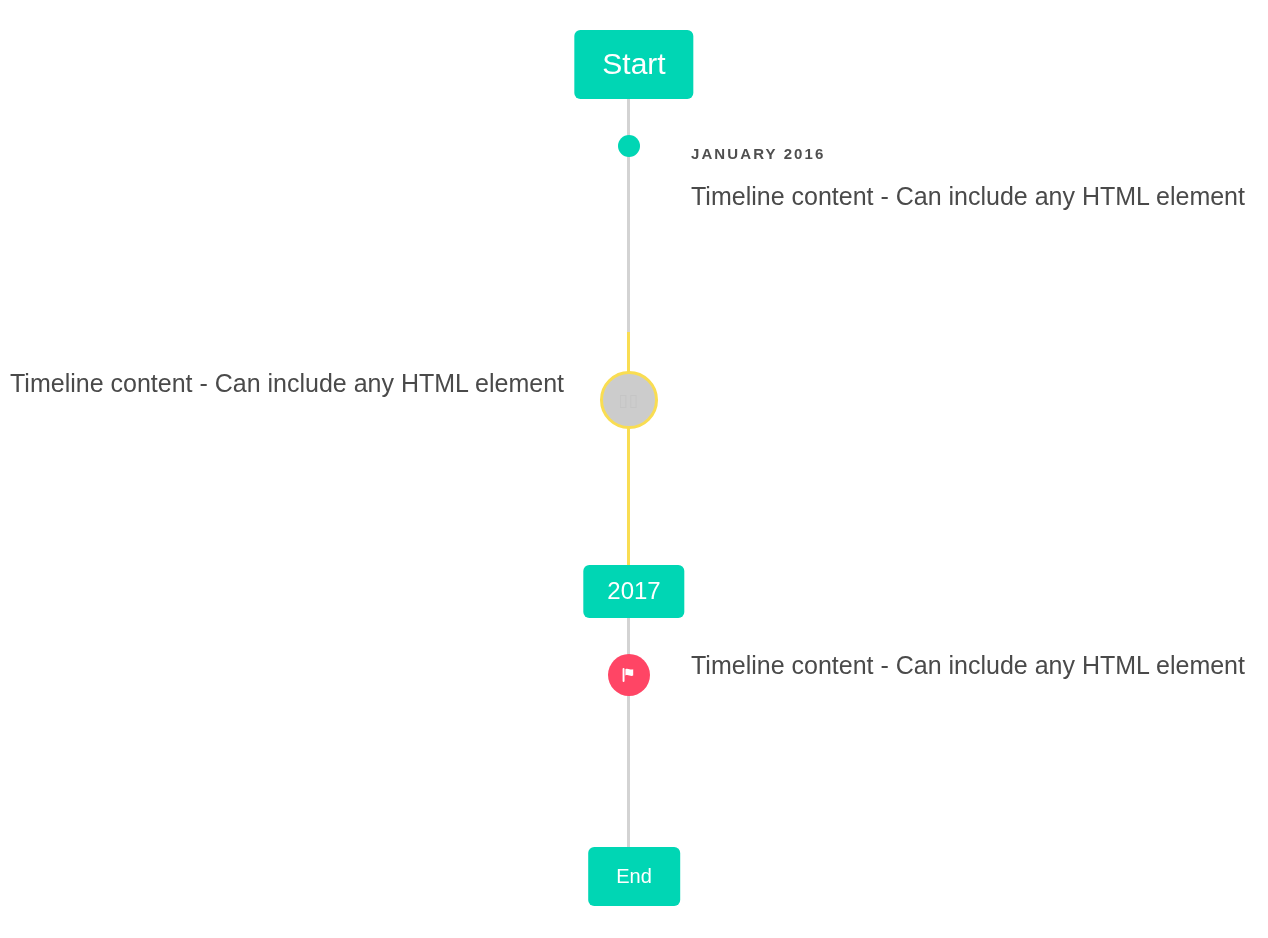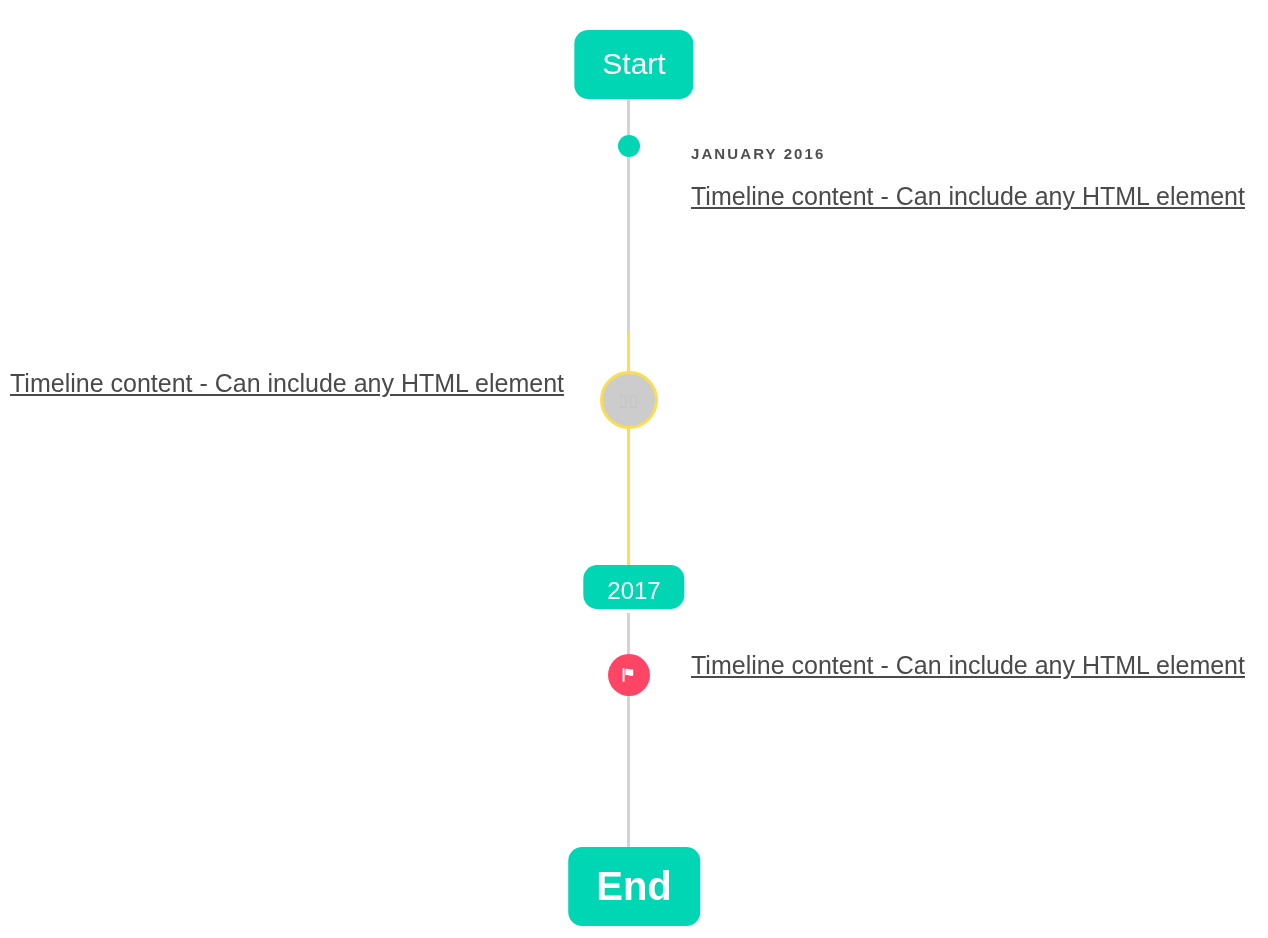--- a/index.html
+++ b/index.html
@@ -33,42 +33,41 @@
   .rail-yellow   { top: 332px; height: 234px; background: #f9dd52; }
   .rail-bottom   { top: 613px; height: 239px; }
 
   
   .cap {
     position: absolute;
     left: 50%;
     transform: translateX(-50%);
     background: #00d6b4;
     color: #ffffff;
-    border-radius: 14px;
+    border-radius: 6px;
     text-align: center;
     font-weight: 400;
     line-height: 1;
     white-space: nowrap;
     box-sizing: border-box;
   }
   .cap-start {
     top: 30px;
     padding: 19px 28px 20px;
     font-size: 30px;
   }
   .cap-mid {
     top: 565px;
-    padding: 14px 24px 6px;
+    padding: 14px 24px 15px;
     font-size: 24px;
   }
   .cap-end {
     top: 847px;
     padding: 19px 28px 20px;
-    font-size: 40px;
-    font-weight: bold;
+    font-size: 20px;
   }
 
   
   .event {
     position: absolute;
     left: 0;
     width: 1268px;
     display: flex;
     align-items: flex-start;
   }
@@ -89,21 +88,20 @@
     text-transform: uppercase;
     margin: 0 0 18px 0;
     line-height: 1;
   }
   .event-body {
     font-size: 25px;
     color: #4a4a4a;
     line-height: 1.38;
     margin: 0;
     font-weight: 300;
-    text-decoration: underline;
   }
 
   
   .marker {
     position: absolute;
     left: 628.5px;
     transform: translate(-50%, -50%);
     border-radius: 50%;
     box-sizing: border-box;
     display: flex;

